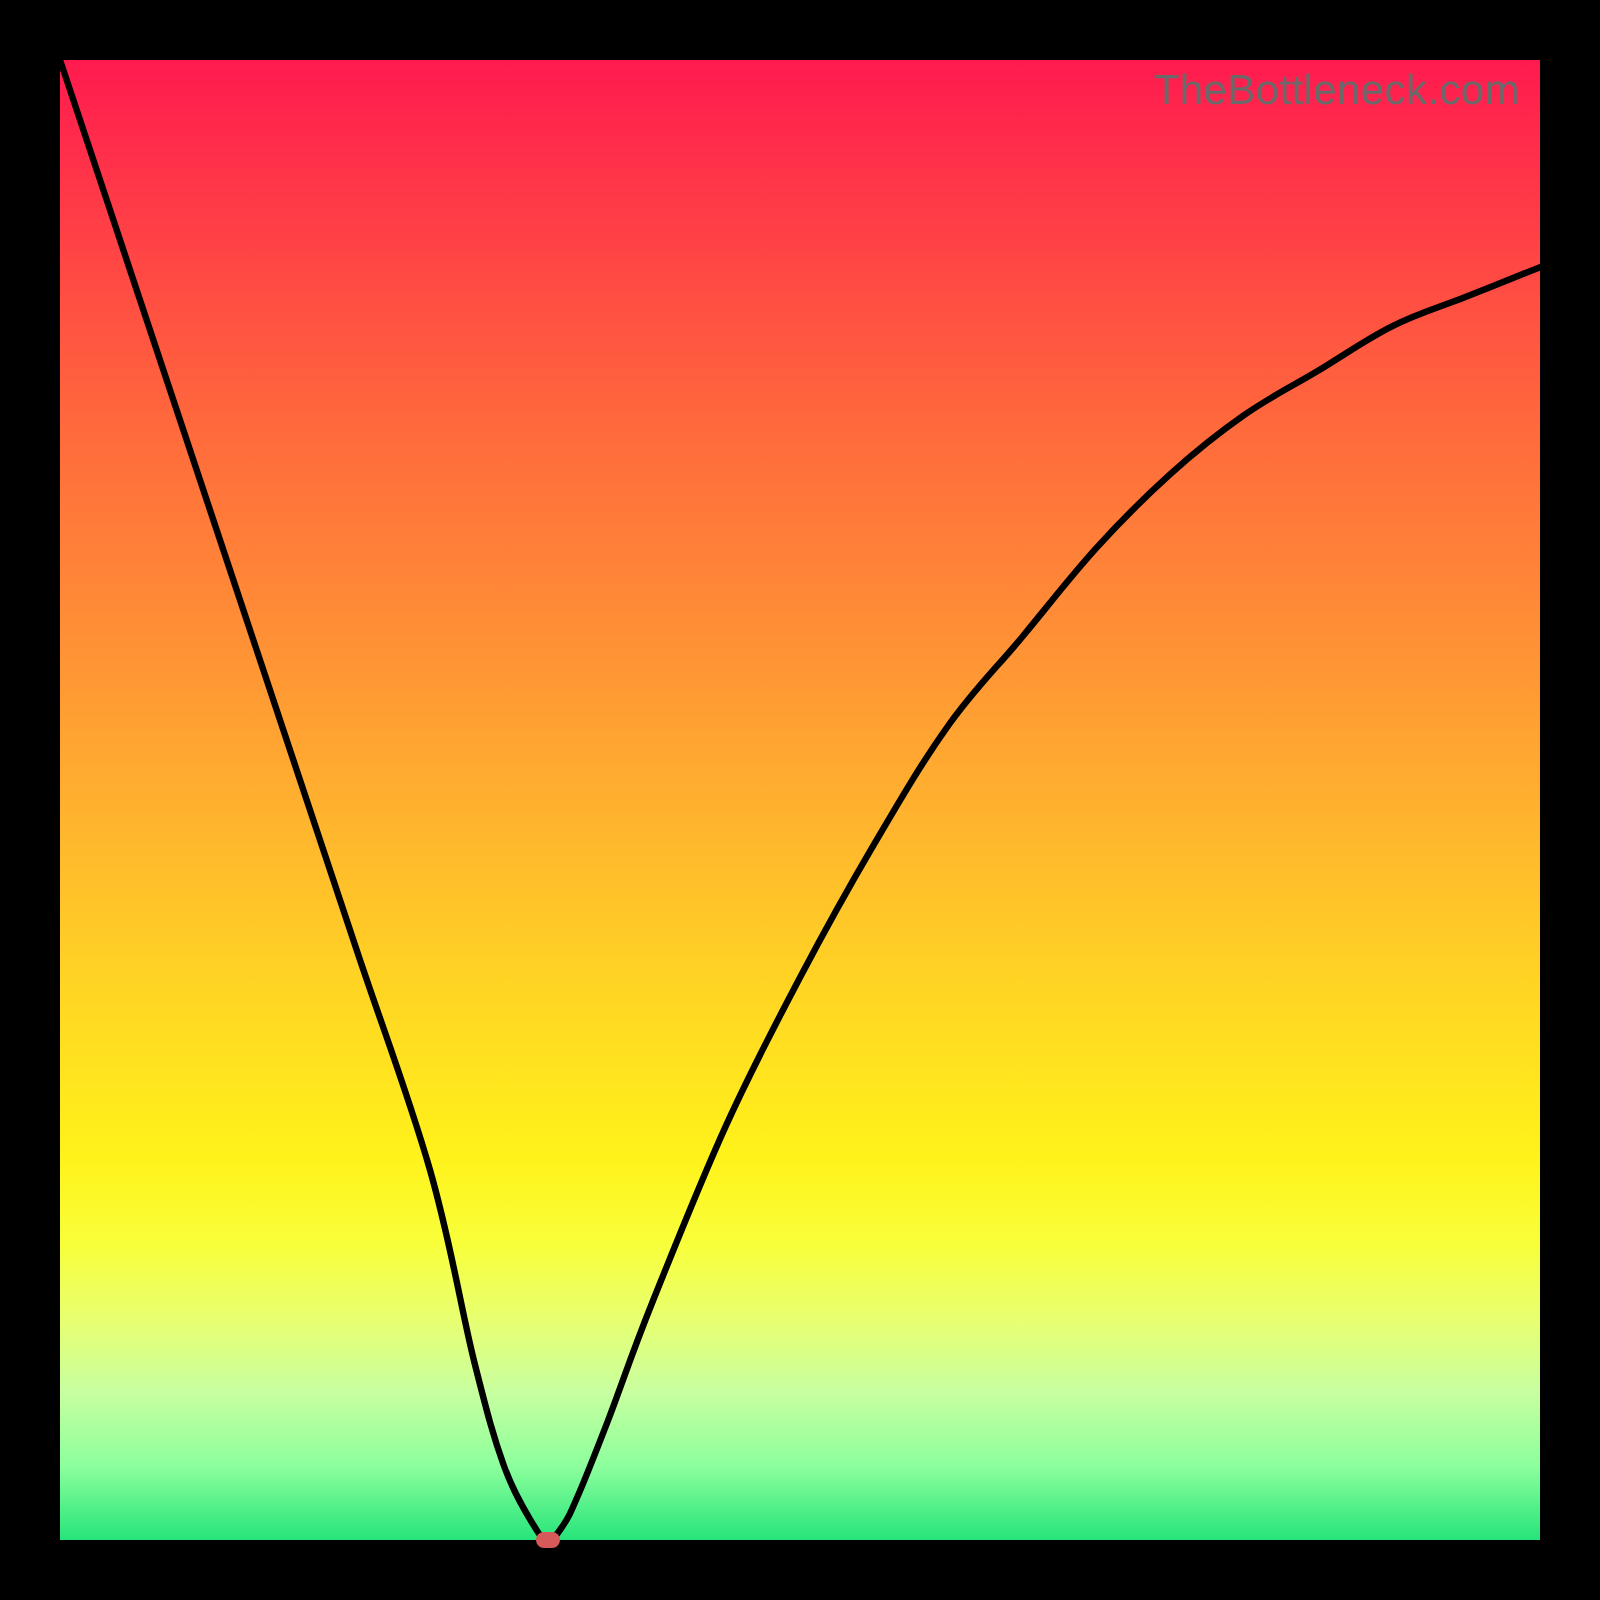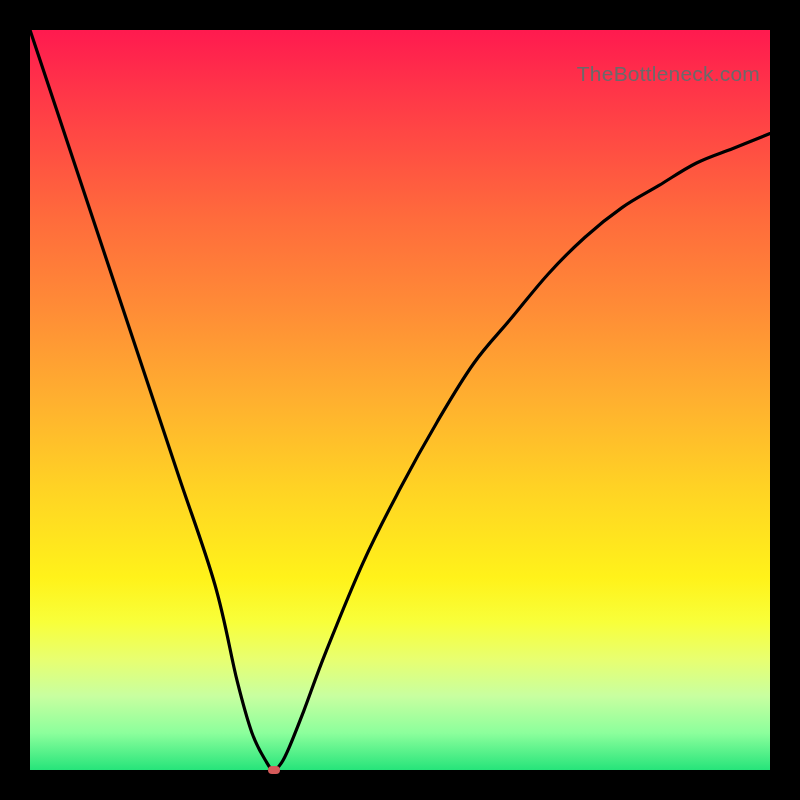--- a/index.html
+++ b/index.html
@@ -40,21 +40,20 @@
   }
   .watermark {
     position: absolute;
     top: 4px;
     right: 10px;
     color: #6a6a6a;
     font-size: 21px;
     font-weight: 500;
     letter-spacing: 0.2px;
     pointer-events: none;
-    margin-top: 28px;
   }
   svg.curve {
     position: absolute;
     left: 0;
     top: 0;
     width: 740px;
     height: 740px;
     pointer-events: none;
   }
   .marker {

